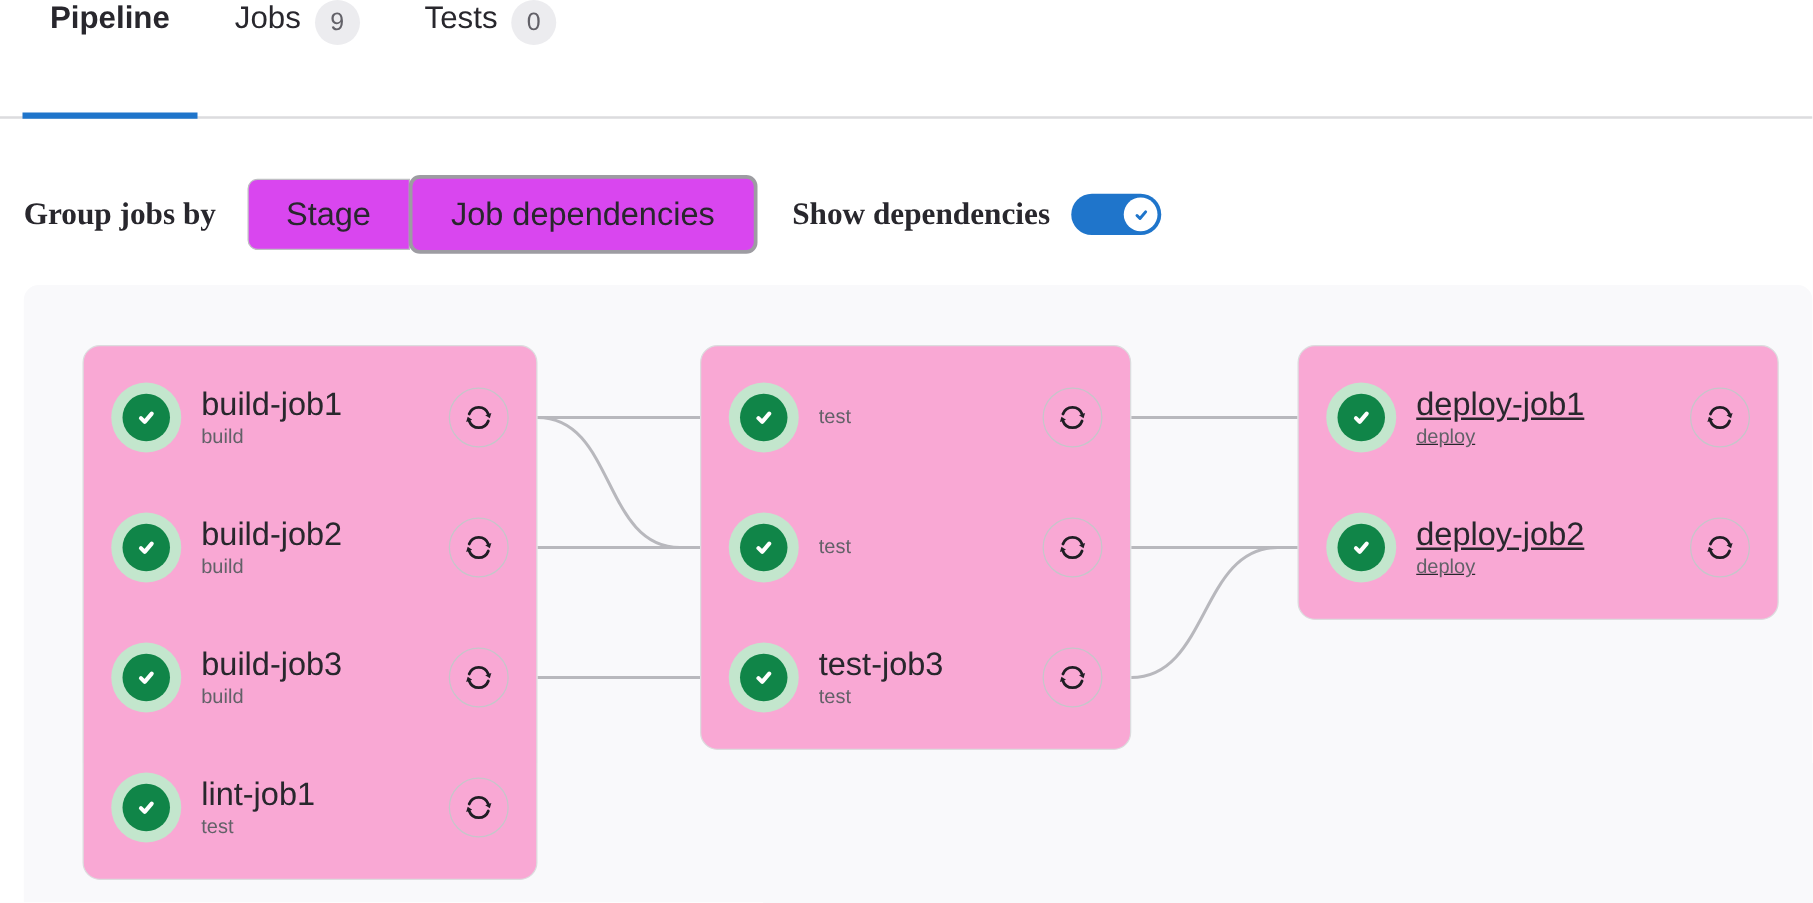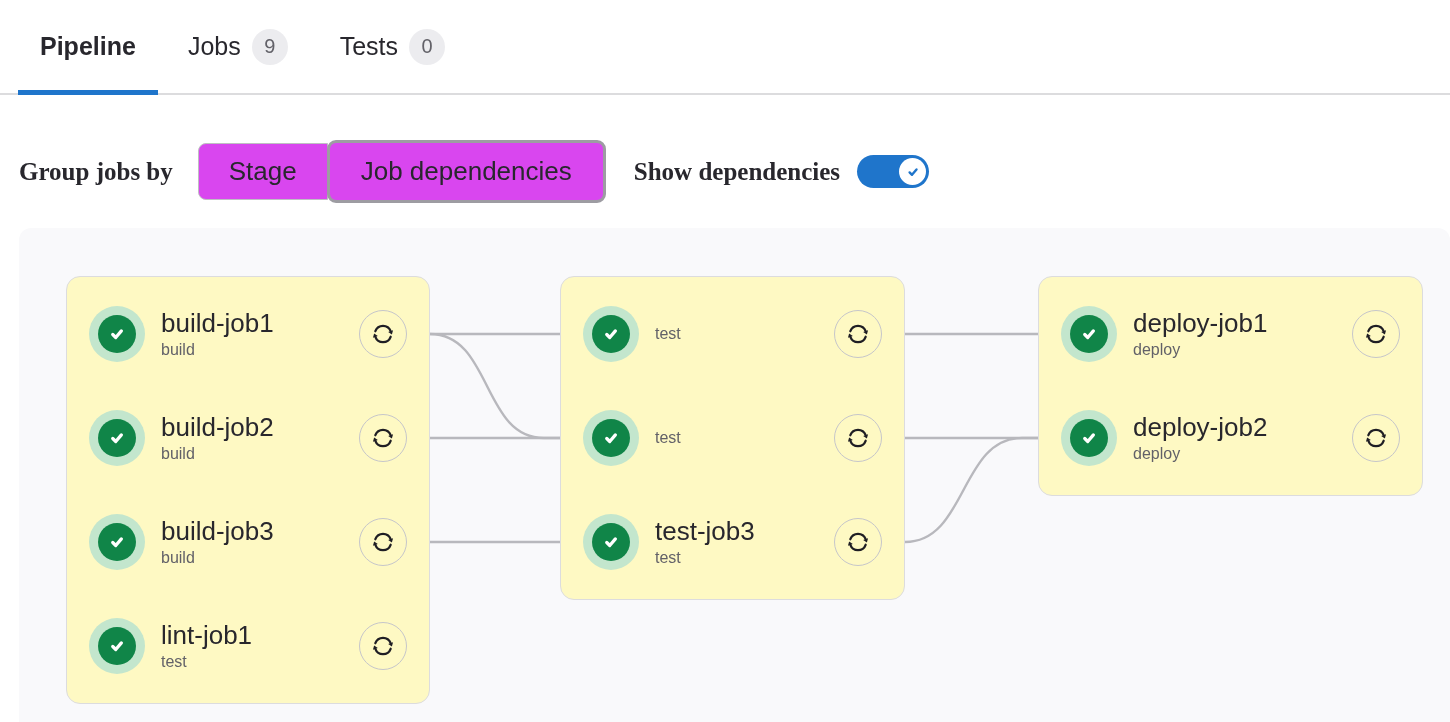--- a/index.html
+++ b/index.html
@@ -2,21 +2,21 @@
 <html><head>
 <meta charset="utf-8">
 <style>
   * { margin:0; padding:0; box-sizing:border-box; }
   html,body { width:1450px; height:722px; background:#fff; overflow:hidden;
               font-family:"Liberation Sans", sans-serif; color:#28272d; }
 
   
   .tabs { display:flex; align-items:stretch; height:95px; padding-left:18px; gap:8px;
           border-bottom:2px solid #dcdcde; }
-  .tab { position:relative; display:flex; align-items:center; gap:11px;
+  .tab { position:relative; display:flex; align-items:flex-start; gap:11px;
          padding:0 22px; font-size:25px; color:#28272d; cursor:pointer; }
   .tab.active { font-weight:700; }
   .tab.active::after { content:""; position:absolute; left:0; right:0; bottom:-2px;
                        height:5px; background:#1f75cb; }
   .badge { min-width:36px; height:36px; border-radius:18px; background:#ececef;
            color:#626168; font-size:20px; font-weight:400; display:flex;
            align-items:center; justify-content:center; padding:0 7px; }
 
   
   .controls { display:flex; align-items:center; height:63px; margin-top:45px; padding-left:19px; }
@@ -36,21 +36,21 @@
                   align-items:center; justify-content:center; }
   .toggle .knob svg { width:16px; height:16px; stroke:#1f75cb; stroke-width:2.4;
                       fill:none; stroke-linecap:round; stroke-linejoin:round; }
 
   
   .graph { position:relative; margin:25px 0 0 19px; width:1431px; height:494px;
            background:#f9f9fb; border-radius:12px 12px 0 0; }
   .links { position:absolute; left:0; top:0; width:1431px; height:494px; }
   .links path { stroke:#b8b8bd; stroke-width:2.4; fill:none; }
 
-  .card { position:absolute; background:#fef9c3; border:1px solid #dcdcde;
+  .card { position:absolute; background:#f9a8d4; border:1px solid #dcdcde;
           border-radius:14px; padding:5px 0; }
   .job-row { height:104px; display:flex; align-items:center; padding:0 22px;
              gap:16px; cursor:pointer; border-radius:10px; }
   .status { width:56px; height:56px; border-radius:50%; background:#c3e6cd;
             display:flex; align-items:center; justify-content:center; flex:none; }
   .status-inner { width:38px; height:38px; border-radius:50%; background:#108548;
                   display:flex; align-items:center; justify-content:center; }
   .status-inner svg { width:20px; height:20px; stroke:#fff; stroke-width:2.6;
                       fill:none; stroke-linecap:round; stroke-linejoin:round; }
   .job-text { flex:1; display:flex; flex-direction:column; gap:1px; min-width:0; }
@@ -249,21 +249,21 @@
           <button class="retry">
             <svg viewBox="0 0 16 16">
               <path class="arc" d="M3.3 6.29A5 5 0 0 1 12.7 6.29"></path>
               <path class="head" d="M13.45 8.36 11.2 6.84 14.2 5.74Z"></path>
               <path class="arc" d="M12.7 9.71A5 5 0 0 1 3.3 9.71"></path>
               <path class="head" d="M2.55 7.64 4.8 9.16 1.8 10.26Z"></path>
             </svg>
           </button>
         </div>
       </div>
-      <div class="card" style="left: 1019px; top: 48px; width: 385px;">
+      <div class="card" style="left: 1019px; top: 48px; width: 385px; text-decoration: underline;">
         <div class="job-row">
           <span class="status">
             <span class="status-inner">
               <svg viewBox="0 0 16 16">
                 <path d="M4.6 8.4 7 10.8 11.5 5.5"></path>
               </svg>
             </span>
           </span>
           <span class="job-text">
             <span class="job-name">deploy-job1</span>

